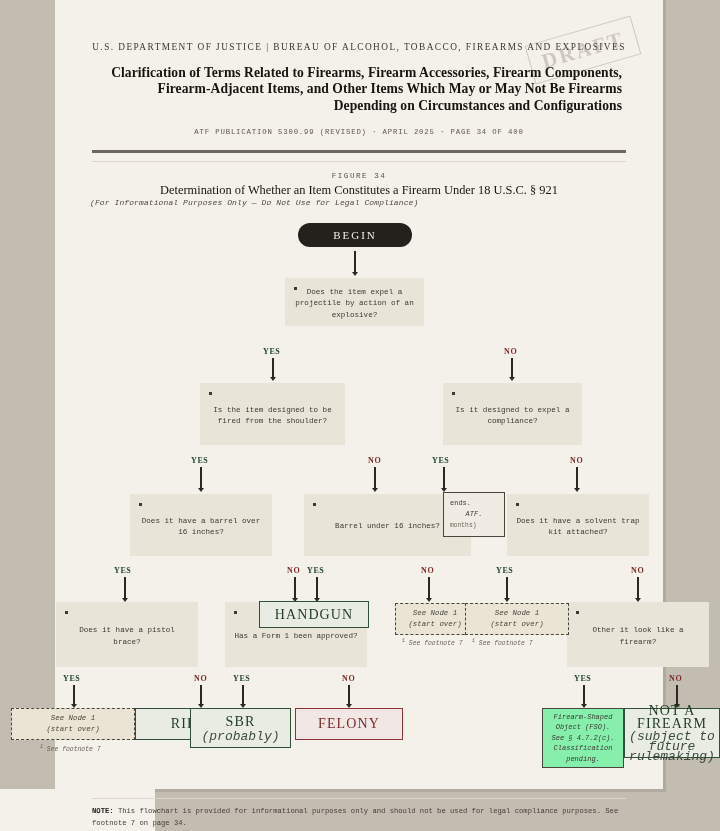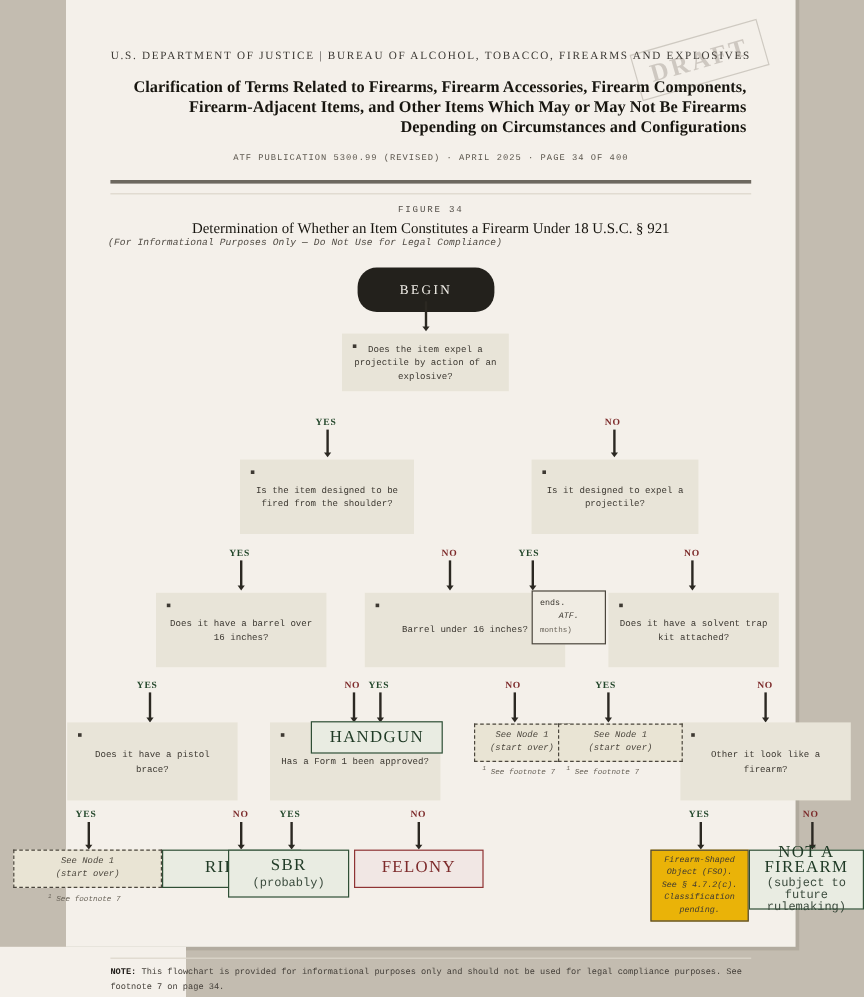--- a/index.html
+++ b/index.html
@@ -120,28 +120,29 @@
     border: 1.5px solid #2f4f36;
     background: #e9ece2;
   }
   .term .tlabel {
     font-family: "Liberation Serif", serif;
     font-size: 14px; font-weight: normal;
     letter-spacing: 1.1px; color: #1f3a25;
   }
   .term .tsub {
     font-family: "Liberation Mono", monospace;
-    font-size: 10px; color: #3a4a3c; margin-top: 2px;
+    font-size: 13px; color: #3a4a3c; margin-top: 2px;
     line-height: 10px;
+    font-style: italic;
   }
   .term.felony { border-color: #8f3434; background: #f1e7e4; }
   .term.felony .tlabel { color: #7d2b2b; }
 
   .term.neutral {
-    border: 1.2px solid #4b463d; background: #eab308;
+    border: 1.2px solid #4b463d; background: #86efac;
     padding: 5px 6px;
   }
   .term.neutral .tsub {
     font-family: "Liberation Mono", monospace;
     font-size: 7px; font-style: italic; color: #3d3932;
     line-height: 10.5px; margin: 0;
   }
 
   .startover {
     position: absolute;
@@ -216,21 +217,21 @@
   <div class="doc-title">Clarification of Terms Related to Firearms, Firearm Accessories, Firearm Components, Firearm-Adjacent Items, and Other Items Which May or May Not Be Firearms Depending on Circumstances and Configurations</div>
   <div class="doc-pub">ATF PUBLICATION 5300.99 (REVISED)  ·  APRIL 2025  ·  PAGE 34 OF 400</div>
   <div class="rule-thick"></div>
   <div class="rule-thin"></div>
   <div class="draft-stamp">DRAFT</div>
 
   <div class="fig-label">FIGURE 34</div>
   <div class="fig-title">Determination of Whether an Item Constitutes a Firearm Under 18 U.S.C. § 921</div>
   <div class="fig-sub">(For Informational Purposes Only — Do Not Use for Legal Compliance)</div>
 
-  <div class="begin" style="left:298px; top:223px; width:114px; height:37px;">BEGIN</div>
+  <div class="begin" style="left:298px; top:223px; width:114px; height:24px;">BEGIN</div>
 
   <div class="edge" style="left:354.4px; top:251px; height:22px;"></div>
   <div class="arrowhead" style="left:351.8px; top:272px;"></div>
 
   <div class="qnode" style="left:285px; top:278px; width:139px; height:48px;text-align:center;">
     <span class="bullet"></span>
     <span>Does the item expel a projectile by action of an explosive?</span>
   </div>
 
   <div class="elabel yes" style="left:263px; top:347px;">YES</div>
@@ -241,21 +242,21 @@
   <div class="edge" style="left:511.4px; top:358px; height:20px;"></div>
   <div class="arrowhead" style="left:508.8px; top:377px;"></div>
 
   <div class="qnode" style="left:200px; top:383px; width:145px; height:62px;">
     <span class="bullet"></span>
     <span>Is the item designed to be fired from the shoulder?</span>
   </div>
 
   <div class="qnode" style="left:443px; top:383px; width:139px; height:62px;">
     <span class="bullet"></span>
-    <span>Is it designed to expel a projectile?</span>
+    <span>Is it designed to expel a compliance?</span>
   </div>
 
   <div class="elabel yes" style="left:191px; top:456px;">YES</div>
   <div class="edge" style="left:200.4px; top:467px; height:22px;"></div>
   <div class="arrowhead" style="left:197.8px; top:488px;"></div>
 
   <div class="elabel no" style="left:368px; top:456px;">NO</div>
   <div class="edge" style="left:374.4px; top:467px; height:22px;"></div>
   <div class="arrowhead" style="left:371.8px; top:488px;"></div>
 

